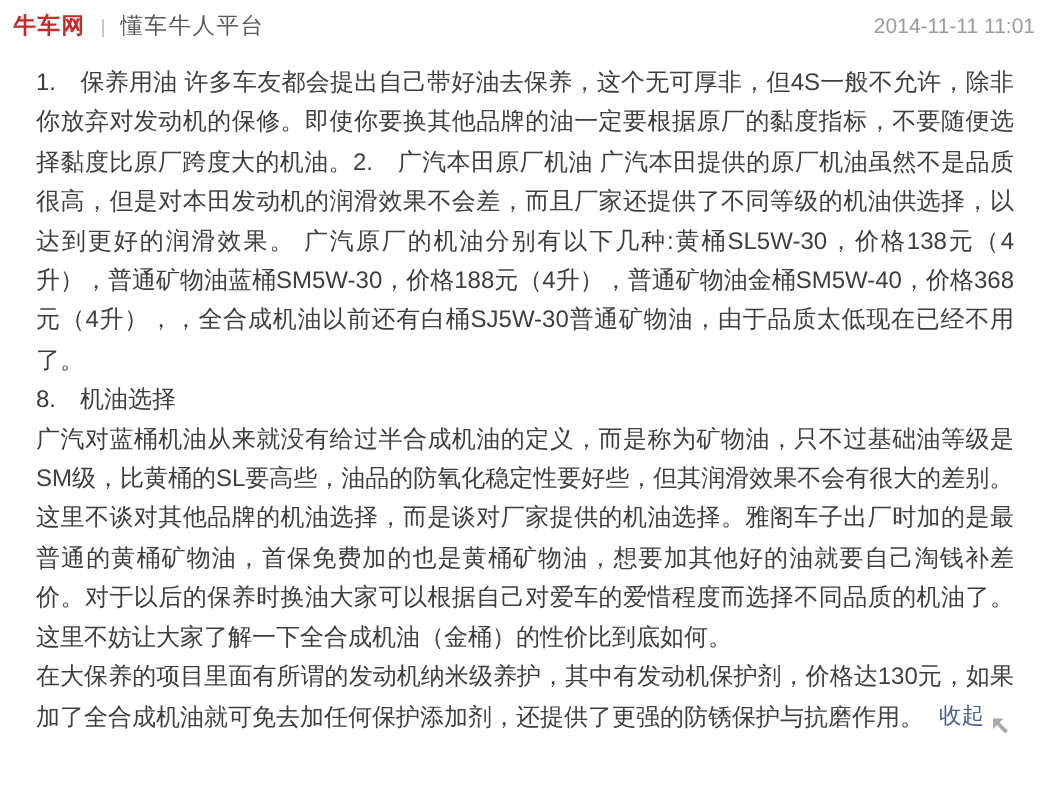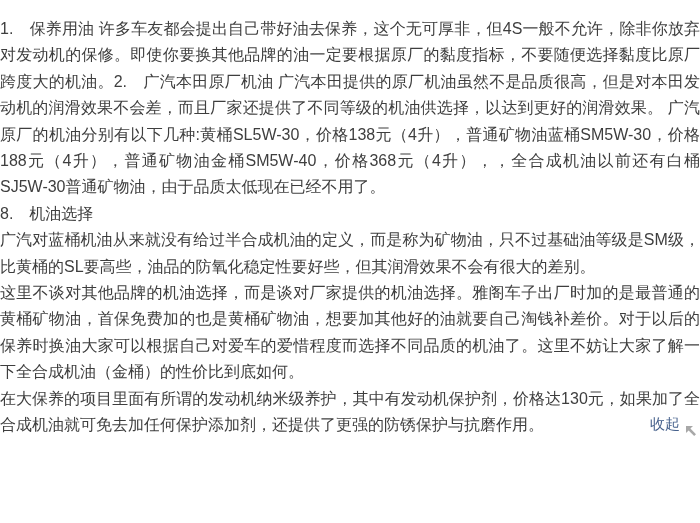--- a/index.html
+++ b/index.html
@@ -42,21 +42,21 @@
   .platform {
     color: #5a5a5a;
     font-size: 15px;
     letter-spacing: 1px;
   }
   .timestamp {
     color: #9b9b9b;
     font-size: 14px;
   }
   .article {
-    padding: 0 0;
+    padding: 0 24px;
     margin-top: 16px;
     font-size: 16px;
     line-height: 26.4px;
     color: #3e3e3e;
     text-align: justify;
   }
   .article p {
     margin: 0;
     padding: 0;
   }
@@ -83,20 +83,28 @@
     width: 14px;
     height: 14px;
     display: inline-block;
   }
 </style>
 </head>
 <body>
 
 <div class="page">
 
+  <div class="header">
+    <div class="header-left">
+      <span class="brand">牛车网</span>
+      <span class="header-sep">|</span>
+      <span class="platform">懂车牛人平台</span>
+    </div>
+    <span class="timestamp">2014-11-11 11:01</span>
+  </div>
 
   <div class="article">
     <p>1.　保养用油 许多车友都会提出自己带好油去保养，这个无可厚非，但4S一般不允许，除非你放弃对发动机的保修。即使你要换其他品牌的油一定要根据原厂的黏度指标，不要随便选择黏度比原厂跨度大的机油。2.　广汽本田原厂机油 广汽本田提供的原厂机油虽然不是品质很高，但是对本田发动机的润滑效果不会差，而且厂家还提供了不同等级的机油供选择，以达到更好的润滑效果。 广汽原厂的机油分别有以下几种:黄桶SL5W-30，价格138元（4升），普通矿物油蓝桶SM5W-30，价格188元（4升），普通矿物油金桶SM5W-40，价格368元（4升），，全合成机油以前还有白桶SJ5W-30普通矿物油，由于品质太低现在已经不用了。</p>
     <p>8.　机油选择</p>
     <p>广汽对蓝桶机油从来就没有给过半合成机油的定义，而是称为矿物油，只不过基础油等级是SM级，比黄桶的SL要高些，油品的防氧化稳定性要好些，但其润滑效果不会有很大的差别。</p>
     <p>这里不谈对其他品牌的机油选择，而是谈对厂家提供的机油选择。雅阁车子出厂时加的是最普通的黄桶矿物油，首保免费加的也是黄桶矿物油，想要加其他好的油就要自己淘钱补差价。对于以后的保养时换油大家可以根据自己对爱车的爱惜程度而选择不同品质的机油了。这里不妨让大家了解一下全合成机油（金桶）的性价比到底如何。</p>
     <div class="last-para-wrap">
       <p>在大保养的项目里面有所谓的发动机纳米级养护，其中有发动机保护剂，价格达130元，如果加了全合成机油就可免去加任何保护添加剂，还提供了更强的防锈保护与抗磨作用。</p>
       <a class="collapse-link">
         <span class="collapse-label">收起</span>

